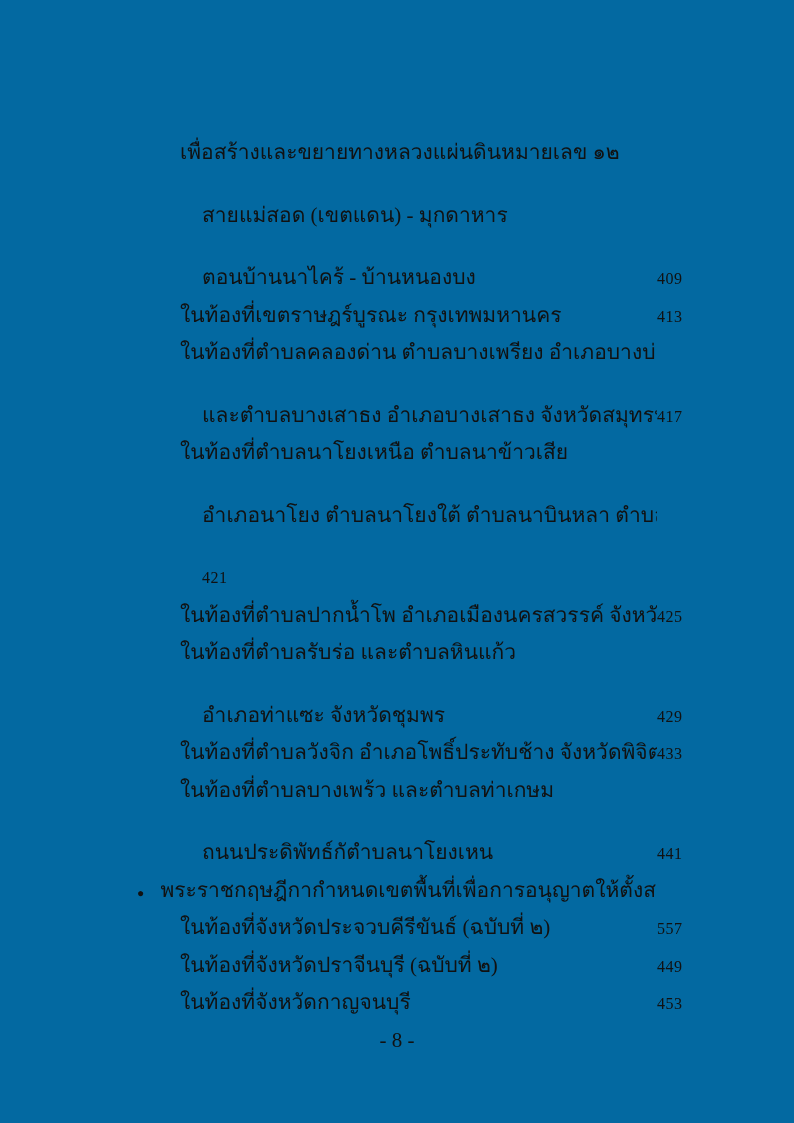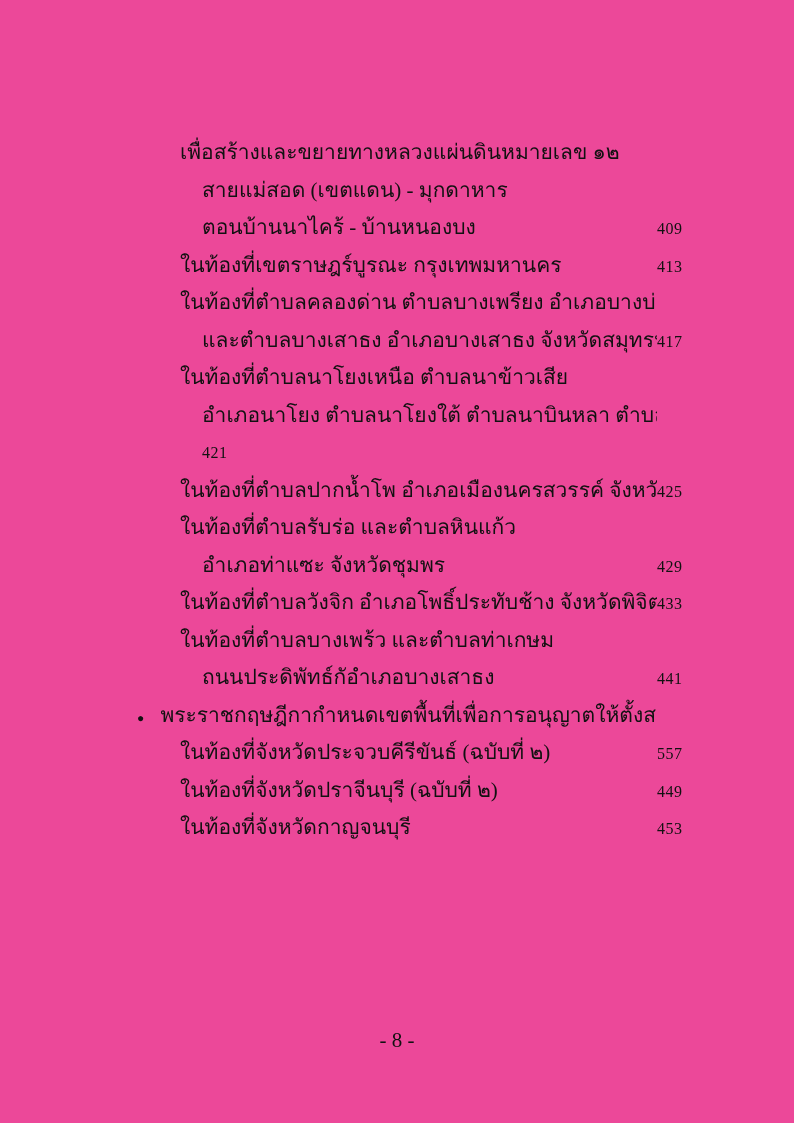--- a/index.html
+++ b/index.html
@@ -5,21 +5,21 @@
   html, body {
     margin: 0;
     padding: 0;
     background: #e8e8e8;
   }
   .page {
     position: relative;
     width: 794px;
     height: 1123px;
     margin: 0 auto;
-    background: #ec4899;
+    background: #0369a1;
     color: #111111;
     font-family: "Liberation Serif", "DejaVu Serif", serif;
     overflow: hidden;
   }
   .toc-list {
     position: absolute;
     left: 137px;
     top: 134px;
     width: 566px; 
   }
@@ -35,21 +35,21 @@
     display: none;
   }
   .toc-row.indent-0 .bullet {
     display: inline-block;
     width: 28px;
     font-size: 12px;
     line-height: 37.5px;
     color: #111111;
   }
   .toc-row.indent-1 { padding-left: 43px; }
-  .toc-row.indent-2 { padding-left: 65px; }
+  .toc-row.indent-2 { padding-left: 65px; margin-top: 25px; }
   .toc-row .entry-text {
     flex: 1 1 auto;
     overflow: hidden;
   }
   .toc-row .entry-page {
     flex: 0 0 auto;
     min-width: 46px;
     font-size: 16px;
     letter-spacing: 0.5px;
   }
@@ -133,21 +133,21 @@
       <span class="entry-text">ในท้องที่ตำบลวังจิก อำเภอโพธิ์ประทับช้าง จังหวัดพิจิตร</span>
       <span class="entry-page">433</span>
     </div>
       <div class="toc-row indent-1">
 
       <span class="entry-text">ในท้องที่ตำบลบางเพร้ว และตำบลท่าเกษม</span>
       <span class="entry-page"></span>
     </div>
       <div class="toc-row indent-2">
 
-      <span class="entry-text">ถนนประดิพัทธ์กัอำเภอบางเสาธง</span>
+      <span class="entry-text">ถนนประดิพัทธ์กัตำบลนาโยงเหน</span>
       <span class="entry-page">441</span>
     </div>
       <div class="toc-row indent-0">
       <span class="bullet">●</span>
       <span class="entry-text">พระราชกฤษฎีกากำหนดเขตพื้นที่เพื่อการอนุญาตให้ตั้งสถานบริการ</span>
       <span class="entry-page"></span>
     </div>
       <div class="toc-row indent-1">
 
       <span class="entry-text">ในท้องที่จังหวัดประจวบคีรีขันธ์ (ฉบับที่ ๒)</span>

